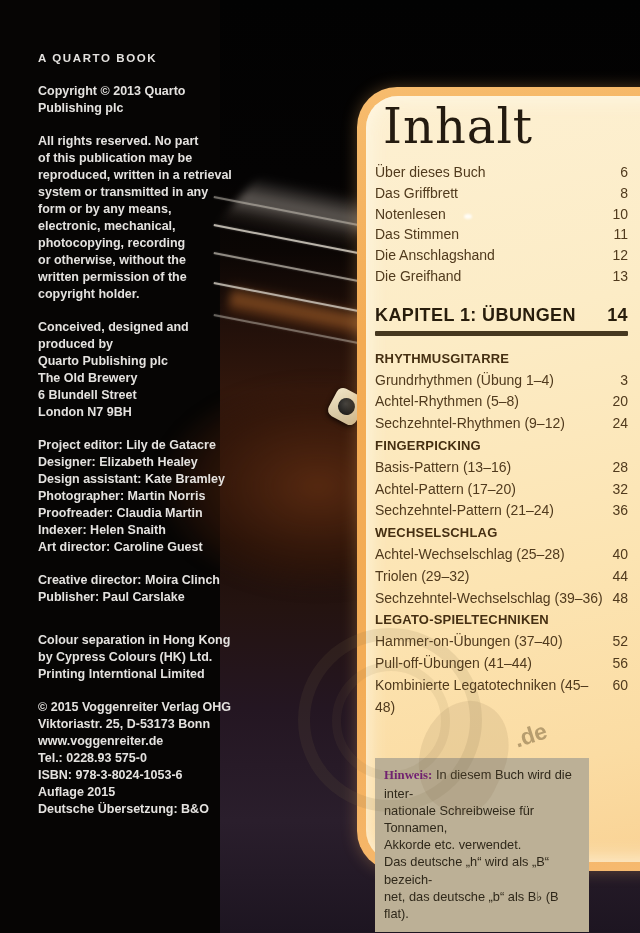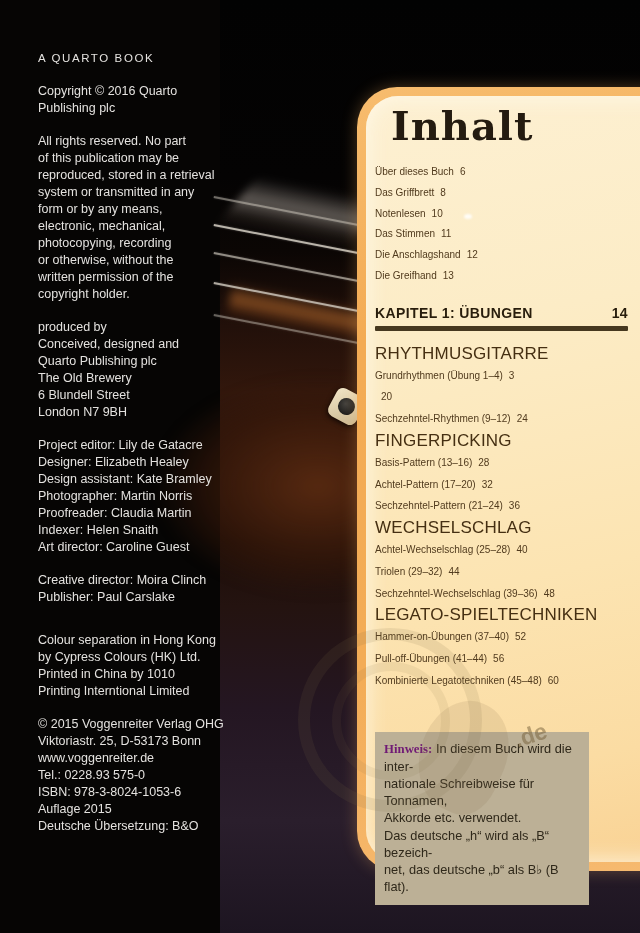--- a/index.html
+++ b/index.html
@@ -58,53 +58,53 @@
     background:radial-gradient(circle at 38% 38%, #44423e, #0e0e0e);
   }
   .speck { position:absolute; left:464px; top:214px; width:8px; height:5px;
     background:rgba(255,255,255,0.85); border-radius:50%; filter:blur(1px); z-index:6; }
 
   
   .imprint {
     position:absolute; left:38px; top:50px; width:262px; z-index:3;
     color:#e4e2df; font-size:12.5px; line-height:17px;
   }
-  .imprint .para { margin-bottom:16px; }
+  .imprint .para { margin-bottom:16px;font-weight:bold; }
   .imprint .para.caps { letter-spacing:1.6px; font-size:11.5px; }
   .imprint .para.gap-lg { margin-top:26px; }
 
   
   .panel {
     position:absolute; left:357px; top:87px; width:332px; height:784px;
     border-radius:40px; z-index:4;
     background:linear-gradient(170deg, #f7bc6e 0%, #f3ab54 30%, #f3ac56 70%, #f6ba70 100%);
     box-shadow:0 0 16px rgba(246,180,100,0.3);
   }
   .panel-inner {
     position:absolute; inset:9px; border-radius:32px;
     background:linear-gradient(168deg, #fdf0d2 0%, #fcecc6 30%, #fce4b2 62%, #fbdca3 85%, #f9d294 100%);
     box-shadow:inset 0 0 22px rgba(255,250,235,0.9);
   }
   .panel-content { position:absolute; left:9px; top:4px; width:253px; }
 
   .toc-title {
-    font-family:"DejaVu Serif", serif; font-weight:bold;
-    font-size:40px; line-height:48px; letter-spacing:1px;
-    color:#241b10; margin:2px 16px 12px;
-  }
-  .trow { display:flex; align-items:baseline;
-    font-size:10px; line-height:20.8px; color:#503a1d; }
+    font-family:"DejaVu Serif", serif; font-weight:normal;
+    font-size:48px; line-height:48px; letter-spacing:1px;
+    color:#241b10; margin:2px 8px 12px;
+  }
+  .trow { display:flex; justify-content:space-between; align-items:baseline;
+    font-size:14px; line-height:20.8px; color:#503a1d; }
   .trow .pg { text-align:right; padding-left:6px; white-space:nowrap; }
 
   .chapter-row { display:flex; justify-content:space-between; align-items:baseline;
-    margin-top:18px; font-size:14px; font-weight:bold; letter-spacing:0.4px; color:#281d0c;text-align:center; }
+    margin-top:18px; font-size:18px; font-weight:bold; letter-spacing:0.4px; color:#281d0c;text-align:center; }
   .rule { height:5px; background:#46381f; margin:5px 0 12px; border-radius:1px; }
 
   .main-rows .trow { line-height:21.8px; }
-  .sec-heading { font-size:17px; font-weight:normal; letter-spacing:0.2px;
+  .sec-heading { font-size:13px; font-weight:bold; letter-spacing:0.2px;
     line-height:21.8px; color:#452f12; }
 
   .note {
     margin-top:40px; width:214px; background:#bcb096;
     padding:8px 9px 10px; color:#2f281a;
     font-size:12.8px; line-height:17.2px;
   }
   .note b { color:#701a75;font-family:Liberation Serif, serif; }
 
   
@@ -134,38 +134,38 @@
   <div class="string s4"></div>
   <div class="string s5"></div>
   <div class="knob"></div>
 </div>
 
 <div class="imprint">
   <div class="para caps">
       <div>A QUARTO BOOK</div>
     </div>
   <div class="para">
-      <div>Copyright © 2016 Quarto</div>
+      <div>Copyright © 2013 Quarto</div>
       <div>Publishing plc</div>
     </div>
   <div class="para">
       <div>All rights reserved. No part</div>
       <div>of this publication may be</div>
-      <div>reproduced, stored in a retrieval</div>
+      <div>reproduced, written in a retrieval</div>
       <div>system or transmitted in any</div>
       <div>form or by any means,</div>
       <div>electronic, mechanical,</div>
       <div>photocopying, recording</div>
       <div>or otherwise, without the</div>
       <div>written permission of the</div>
       <div>copyright holder.</div>
     </div>
   <div class="para">
+      <div>Conceived, designed and</div>
       <div>produced by</div>
-      <div>Conceived, designed and</div>
       <div>Quarto Publishing plc</div>
       <div>The Old Brewery</div>
       <div>6 Blundell Street</div>
       <div>London N7 9BH</div>
     </div>
   <div class="para">
       <div>Project editor: Lily de Gatacre</div>
       <div>Designer: Elizabeth Healey</div>
       <div>Design assistant: Kate Bramley</div>
       <div>Photographer: Martin Norris</div>
@@ -173,21 +173,20 @@
       <div>Indexer: Helen Snaith</div>
       <div>Art director: Caroline Guest</div>
     </div>
   <div class="para">
       <div>Creative director: Moira Clinch</div>
       <div>Publisher: Paul Carslake</div>
     </div>
   <div class="para gap-lg">
       <div>Colour separation in Hong Kong</div>
       <div>by Cypress Colours (HK) Ltd.</div>
-      <div>Printed in China by 1010</div>
       <div>Printing Interntional Limited</div>
     </div>
   <div class="para">
       <div>© 2015 Voggenreiter Verlag OHG</div>
       <div>Viktoriastr. 25, D-53173 Bonn</div>
       <div>www.voggenreiter.de</div>
       <div>Tel.: 0228.93 575-0</div>
       <div>ISBN: 978-3-8024-1053-6</div>
       <div>Auflage 2015</div>
       <div>Deutsche Übersetzung: B&amp;O</div>
@@ -232,20 +231,21 @@
       </div>
       <div class="rule"></div>
 
       <div class="main-rows">
         <div class="sec-heading">RHYTHMUSGITARRE</div>
         <div class="trow">
             <span class="lbl">Grundrhythmen (Übung 1–4)</span>
             <span class="pg">3</span>
           </div>
         <div class="trow">
+            <span class="lbl">Achtel-Rhythmen (5–8)</span>
             <span class="pg">20</span>
           </div>
         <div class="trow">
             <span class="lbl">Sechzehntel-Rhythmen (9–12)</span>
             <span class="pg">24</span>
           </div>
         <div class="sec-heading">FINGERPICKING</div>
         <div class="trow">
             <span class="lbl">Basis-Pattern (13–16)</span>
             <span class="pg">28</span>

